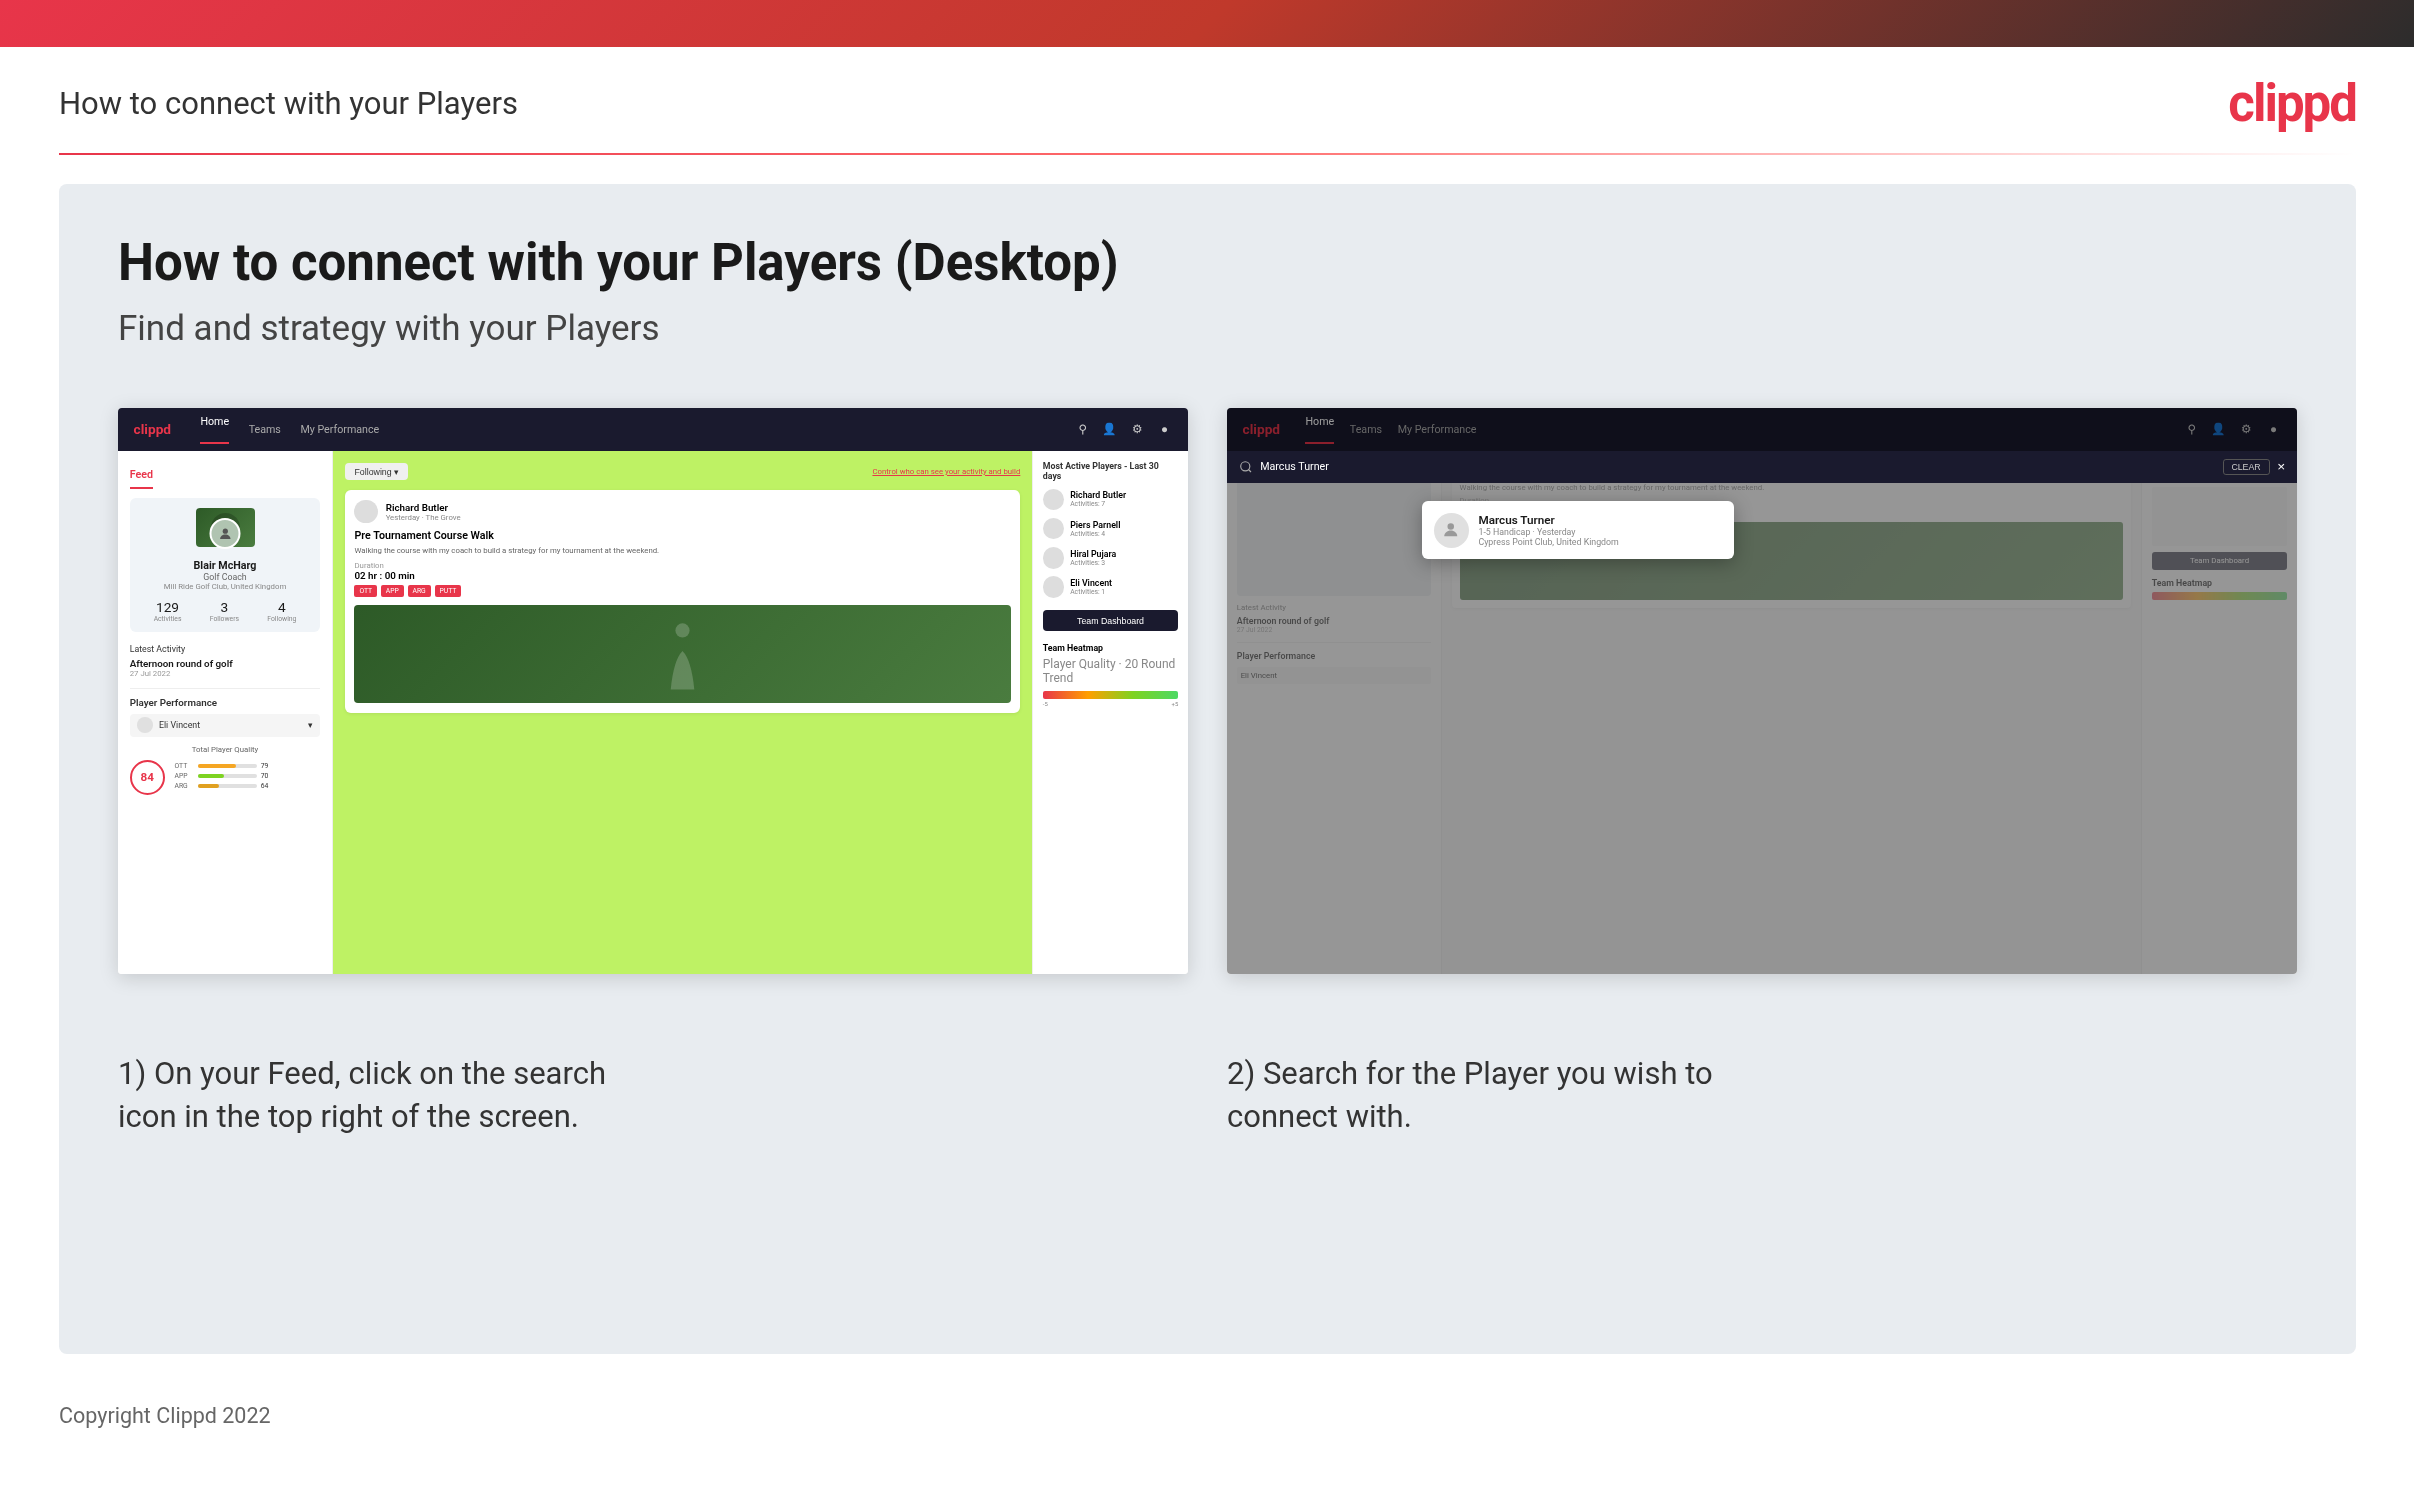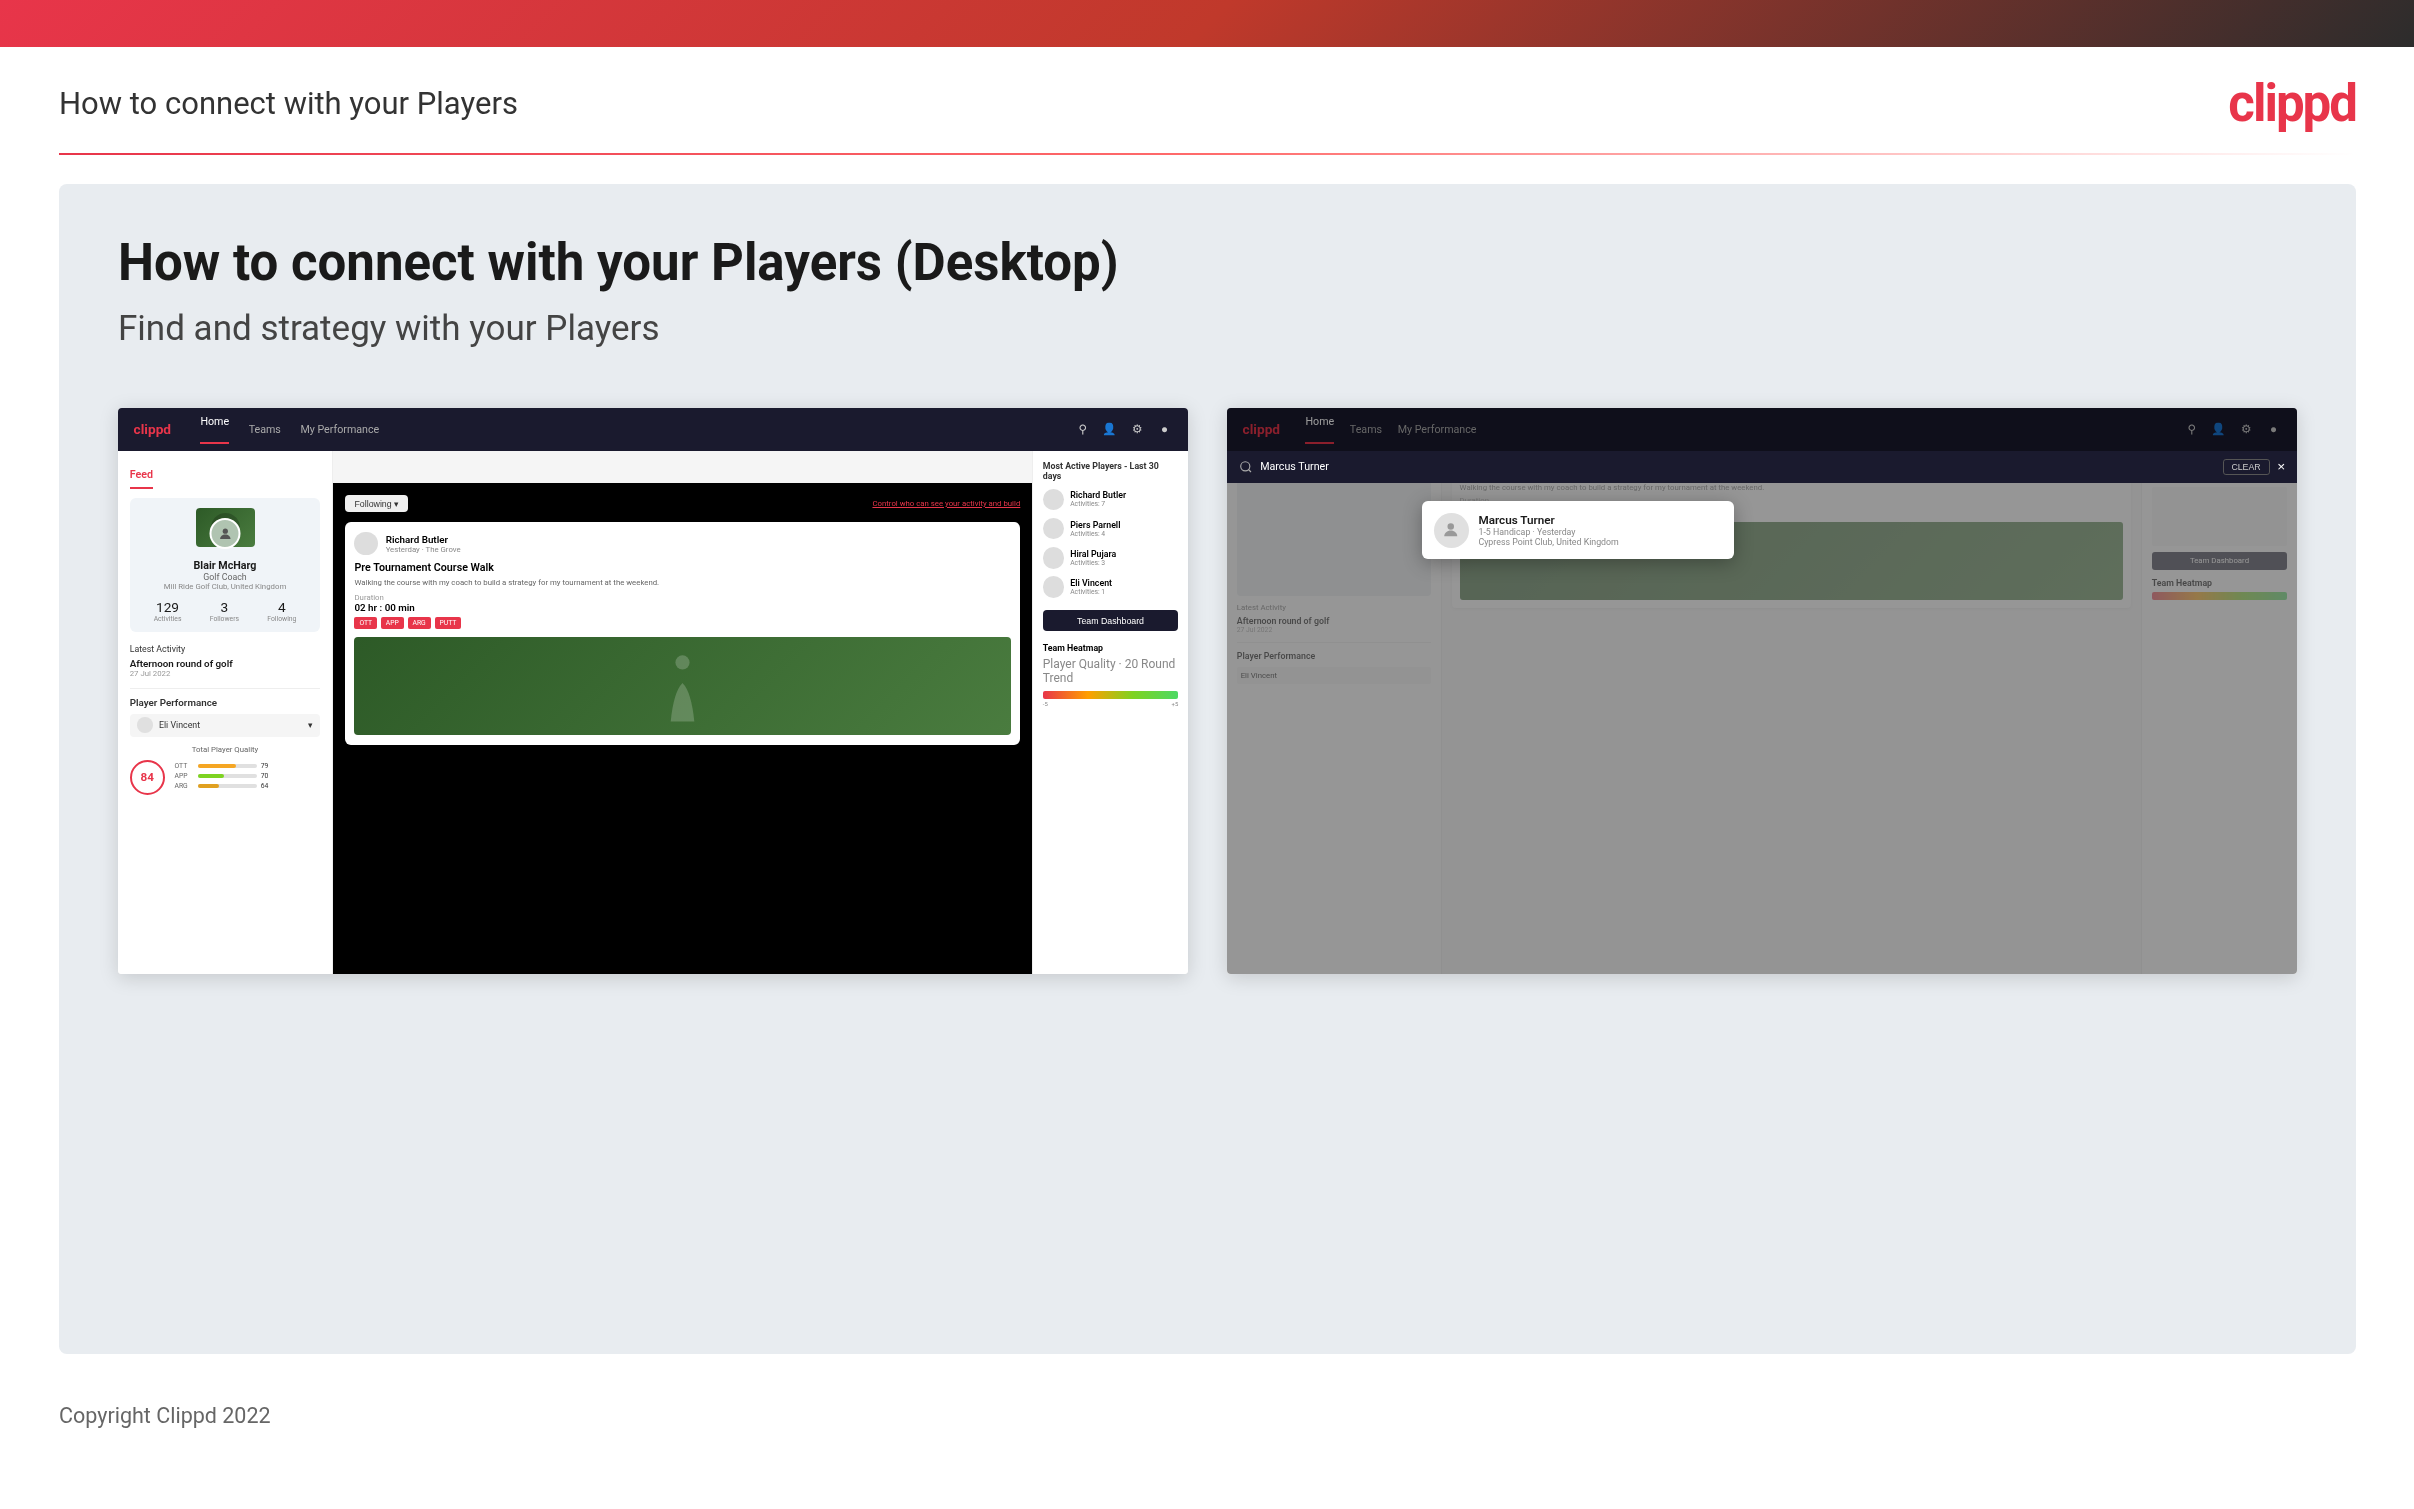--- a/index.html
+++ b/index.html
@@ -332,23 +332,22 @@
 
     .bar-number {
       font-size: 6.8px;
       color: #333;
     }
 
     
     .app-center {
       flex: 1;
       padding: 11.7px;
-      background: #000000;
+      background: #bef264;
       overflow: hidden;
-      margin-top: 32px;
     }
 
     .following-row {
       display: flex;
       align-items: center;
       justify-content: space-between;
       margin-bottom: 9.8px;
     }
 
     .following-btn {
@@ -923,19 +922,27 @@
             <div class="search-result-handicap">1-5 Handicap · Yesterday</div>
             <div class="search-result-club">Cypress Point Club, United Kingdom</div>
           </div>
         </div>
 
       </div>
     </div>
 
   </div>
 
+  <div style="display:flex; gap:39px;">
+    <div style="flex:1;">
+      <p class="instruction-text">1) On your Feed, click on the search icon in the top right of the screen.</p>
+    </div>
+    <div style="flex:1;">
+      <p class="instruction-text">2) Search for the Player you wish to connect with.</p>
+    </div>
+  </div>
 
 </div>
 
 <div class="footer">
   <span>Copyright Clippd 2022</span>
 </div>
 
 
 </body></html>

